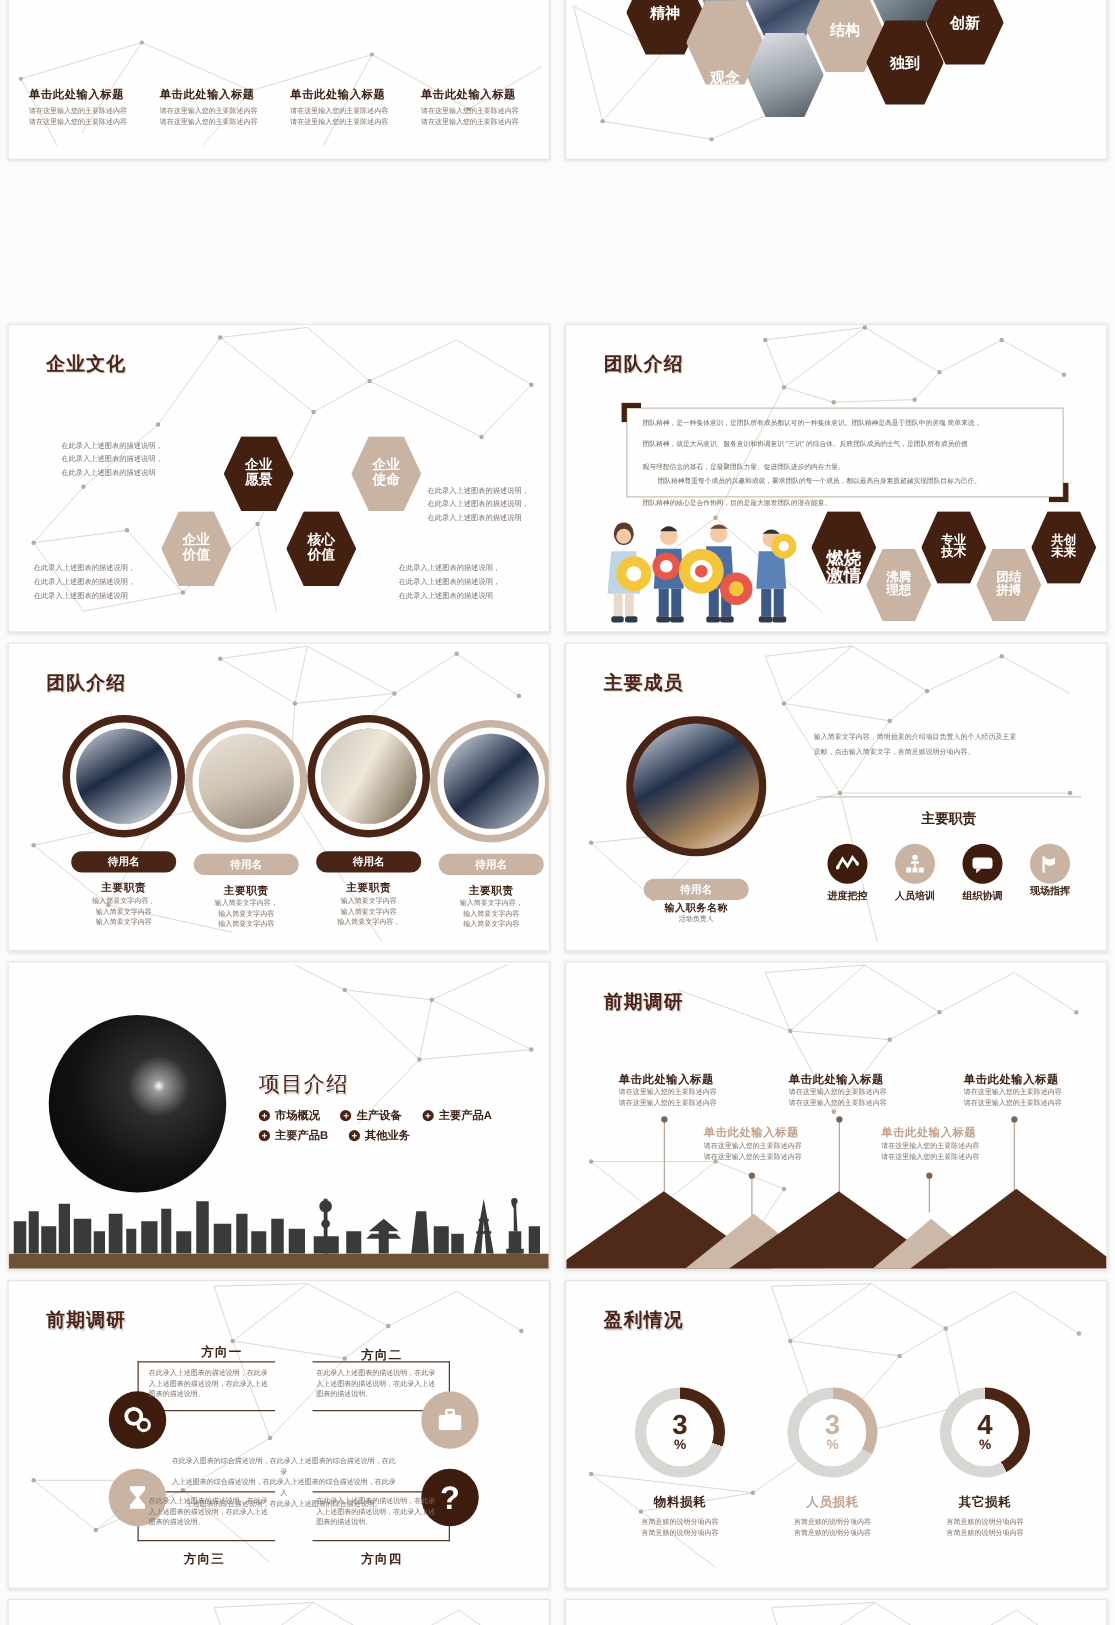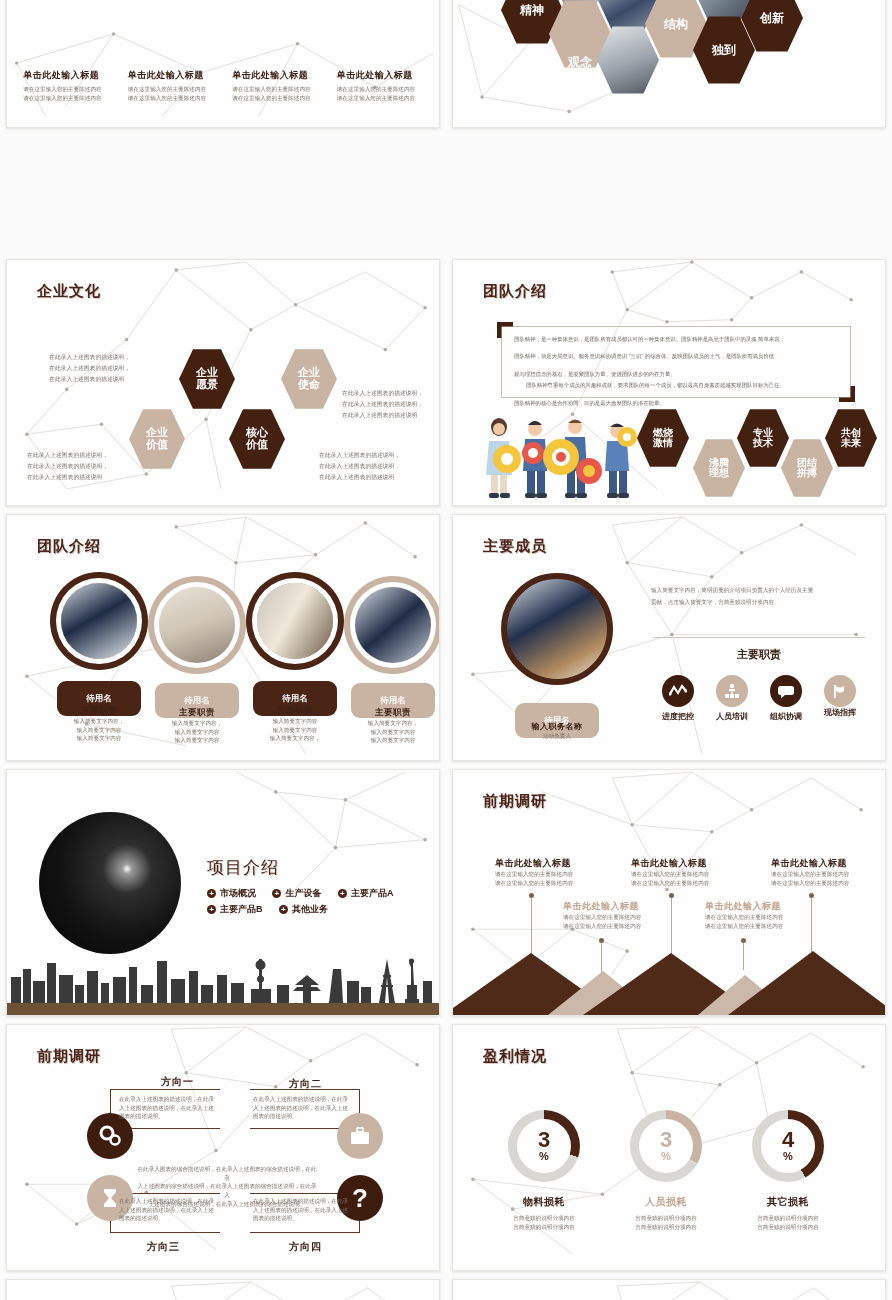--- a/index.html
+++ b/index.html
@@ -89,21 +89,21 @@
   .people { position: absolute; left: 24px; bottom: 4px; width: 210px; height: 92px; }
 
   
   .pcircle {
     position: absolute; width: 76px; height: 76px; border-radius: 50%;
     background-size: cover; background-position: center;
   }
   .pcircle.ring-dark { box-shadow: 0 0 0 5px #fff, 0 0 0 11px #4a2414; }
   .pcircle.ring-tan  { box-shadow: 0 0 0 5px #fff, 0 0 0 11px #c9b4a4; }
   .pill {
-    position: absolute; width: 84px; height: 35px; border-radius: 9px;
+    position: absolute; width: 84px; height: 17px; border-radius: 9px;
     display: flex; align-items: center; justify-content: center;
     color: #fff; font-size: 8.5px; font-weight: bold;
   }
   .pill.dark { background: #4a2414; }
   .pill.tan  { background: #c9b4a4; }
 
   
   .duty-ic {
     width: 32px; height: 32px; border-radius: 50%;
     display: flex; align-items: center; justify-content: center;
@@ -398,21 +398,21 @@
           <circle cx="84" cy="48" r="18" fill="#f5c63c"></circle>
             <circle cx="84" cy="48" r="9" fill="#fff"></circle>
             <circle cx="84" cy="48" r="5" fill="#e8574c"></circle>
           <circle cx="112" cy="62" r="13" fill="#e8574c"></circle>
             <circle cx="112" cy="62" r="6" fill="#f5c63c"></circle>
           <circle cx="150" cy="28" r="10" fill="#f5c63c"></circle>
             <circle cx="150" cy="28" r="4" fill="#fff"></circle>
         </g>
       </svg>
 
-      <div class="hex dark" style="left:184px; top:148px; width:52px; height:60px; font-size:10px; white-space:pre;"><span>燃烧
+      <div class="hex dark" style="left:196px; top:148px; width:52px; height:60px; font-size:14px; white-space:pre;align-items:flex-end;"><span>燃烧
 激情</span></div>
       <div class="hex tan" style="left:240px; top:178px; width:52px; height:60px; font-size:10px; white-space:pre;"><span>沸腾
 理想</span></div>
       <div class="hex dark" style="left:284px; top:148px; width:52px; height:60px; font-size:10px; white-space:pre;"><span>专业
 技术</span></div>
       <div class="hex tan" style="left:328px; top:178px; width:52px; height:60px; font-size:10px; white-space:pre;"><span>团结
 拼搏</span></div>
       <div class="hex dark" style="left:372px; top:148px; width:52px; height:60px; font-size:10px; white-space:pre;"><span>共创
 未来</span></div>
     </div>

